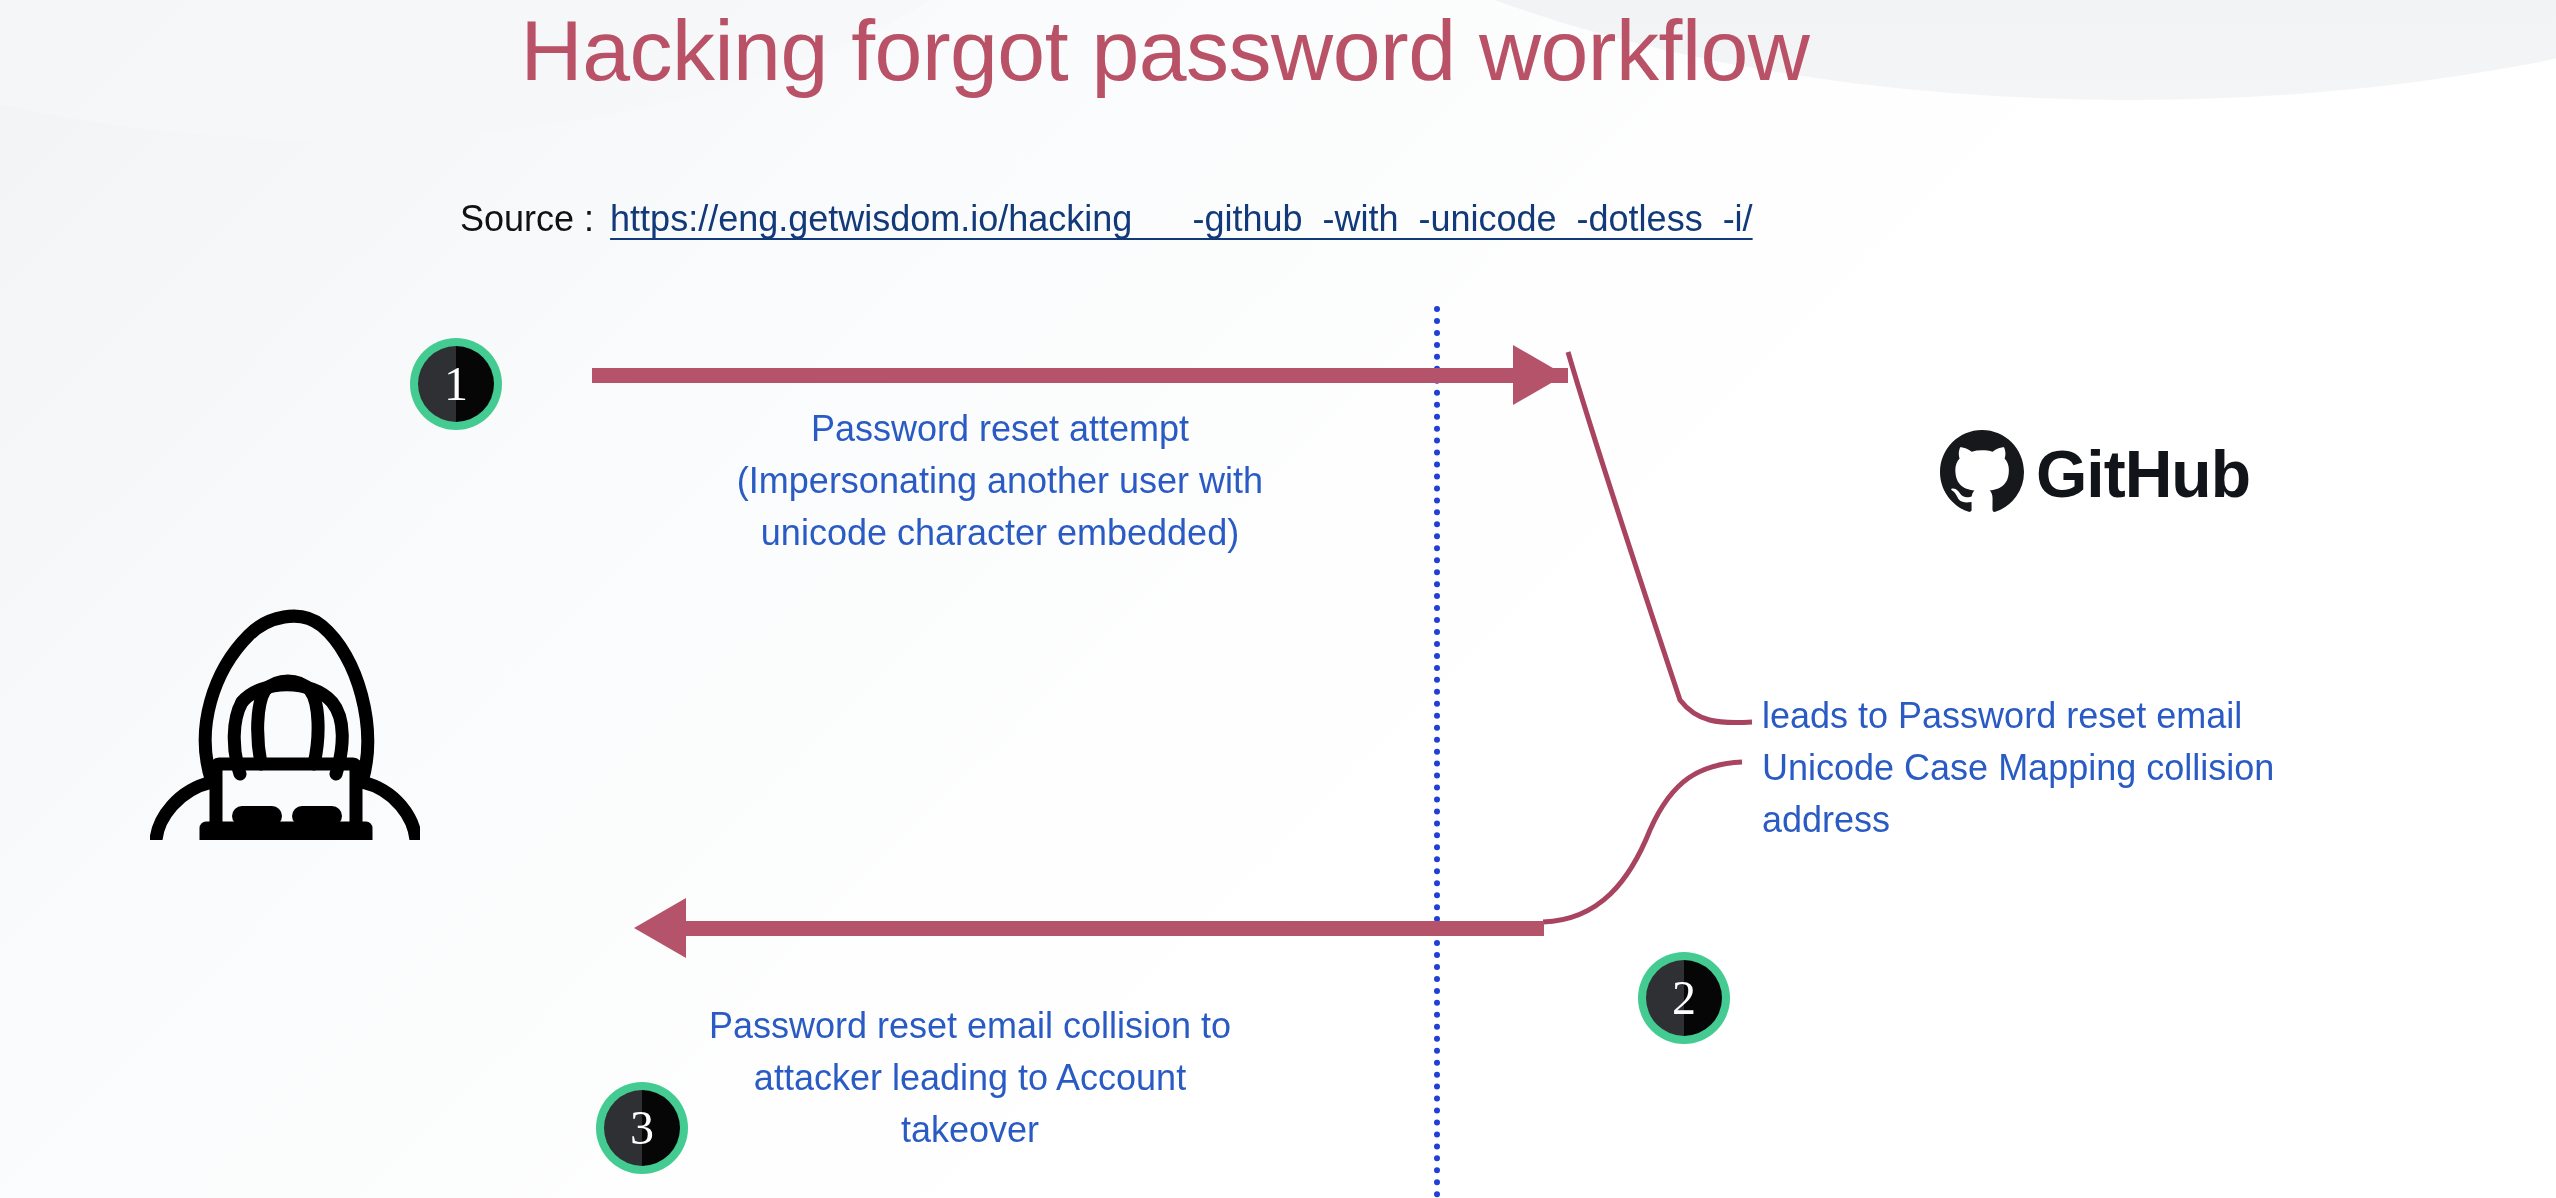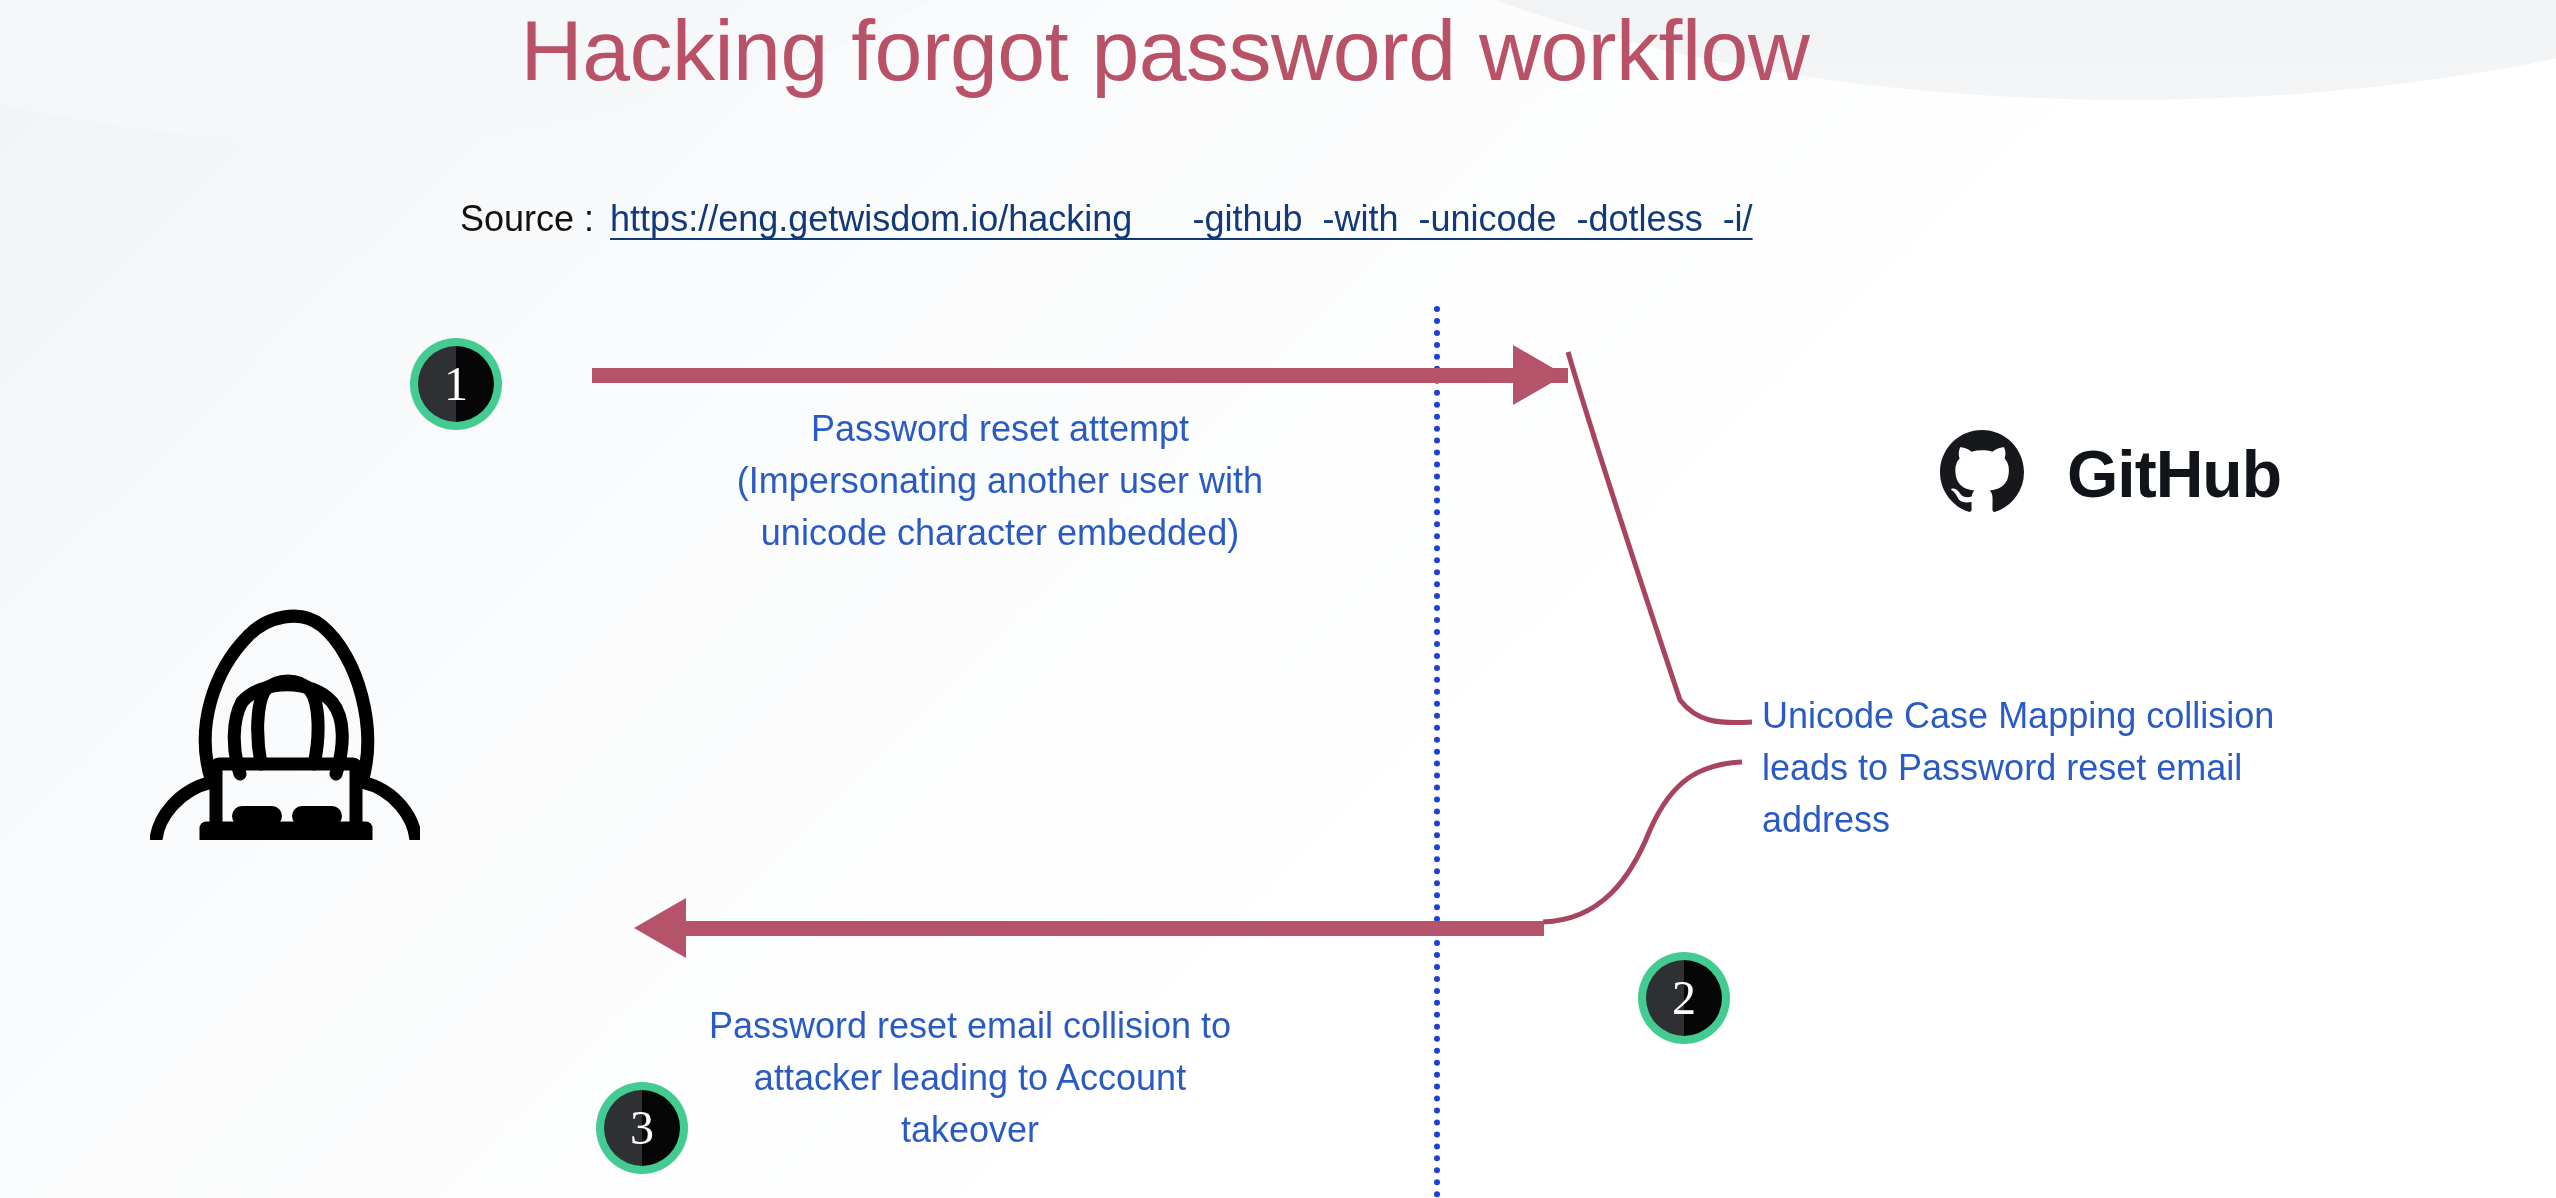--- a/index.html
+++ b/index.html
@@ -159,21 +159,21 @@
   .callout.center { text-align: center; }
   .callout.left   { text-align: left; }
 
   
   .github {
     position: absolute;
     left: 1940px;
     top: 430px;
     display: flex;
     align-items: center;
-    gap: 43px;
+    gap: 12px;
   }
   .github-word {
     color: #111418;
     font-size: 66px;
     line-height: 66px;
     font-weight: bold;
     letter-spacing: -1px;
   }
 
   
@@ -272,22 +272,22 @@
     <path d="M1543 922 C1600 920 1630 880 1650 830 C1672 780 1700 764 1742 762" fill="none" stroke="#a8445f" stroke-width="5"></path>
   </svg>
 
   <div class="badge" style="left:1638px; top:952px;">
     <div class="badge-inner">
       <span class="badge-num">2</span>
     </div>
   </div>
 
   <div class="callout left" style="left:1762px; top:690px; width:760px;">
+    <div>leads to Password reset email</div>
     <div>Unicode Case Mapping collision</div>
-    <div>leads to Password reset email</div>
     <div>address</div>
   </div>
 
   <div class="arrow-shaft" style="left:686px; top:921px; width:858px;"></div>
   <div class="arrow-head left" style="left:634px; top:898px;"></div>
 
   <div class="callout center" style="left:620px; top:1000px; width:700px;">
     <div>Password reset email collision to</div>
     <div>attacker leading to Account</div>
     <div>takeover</div>

